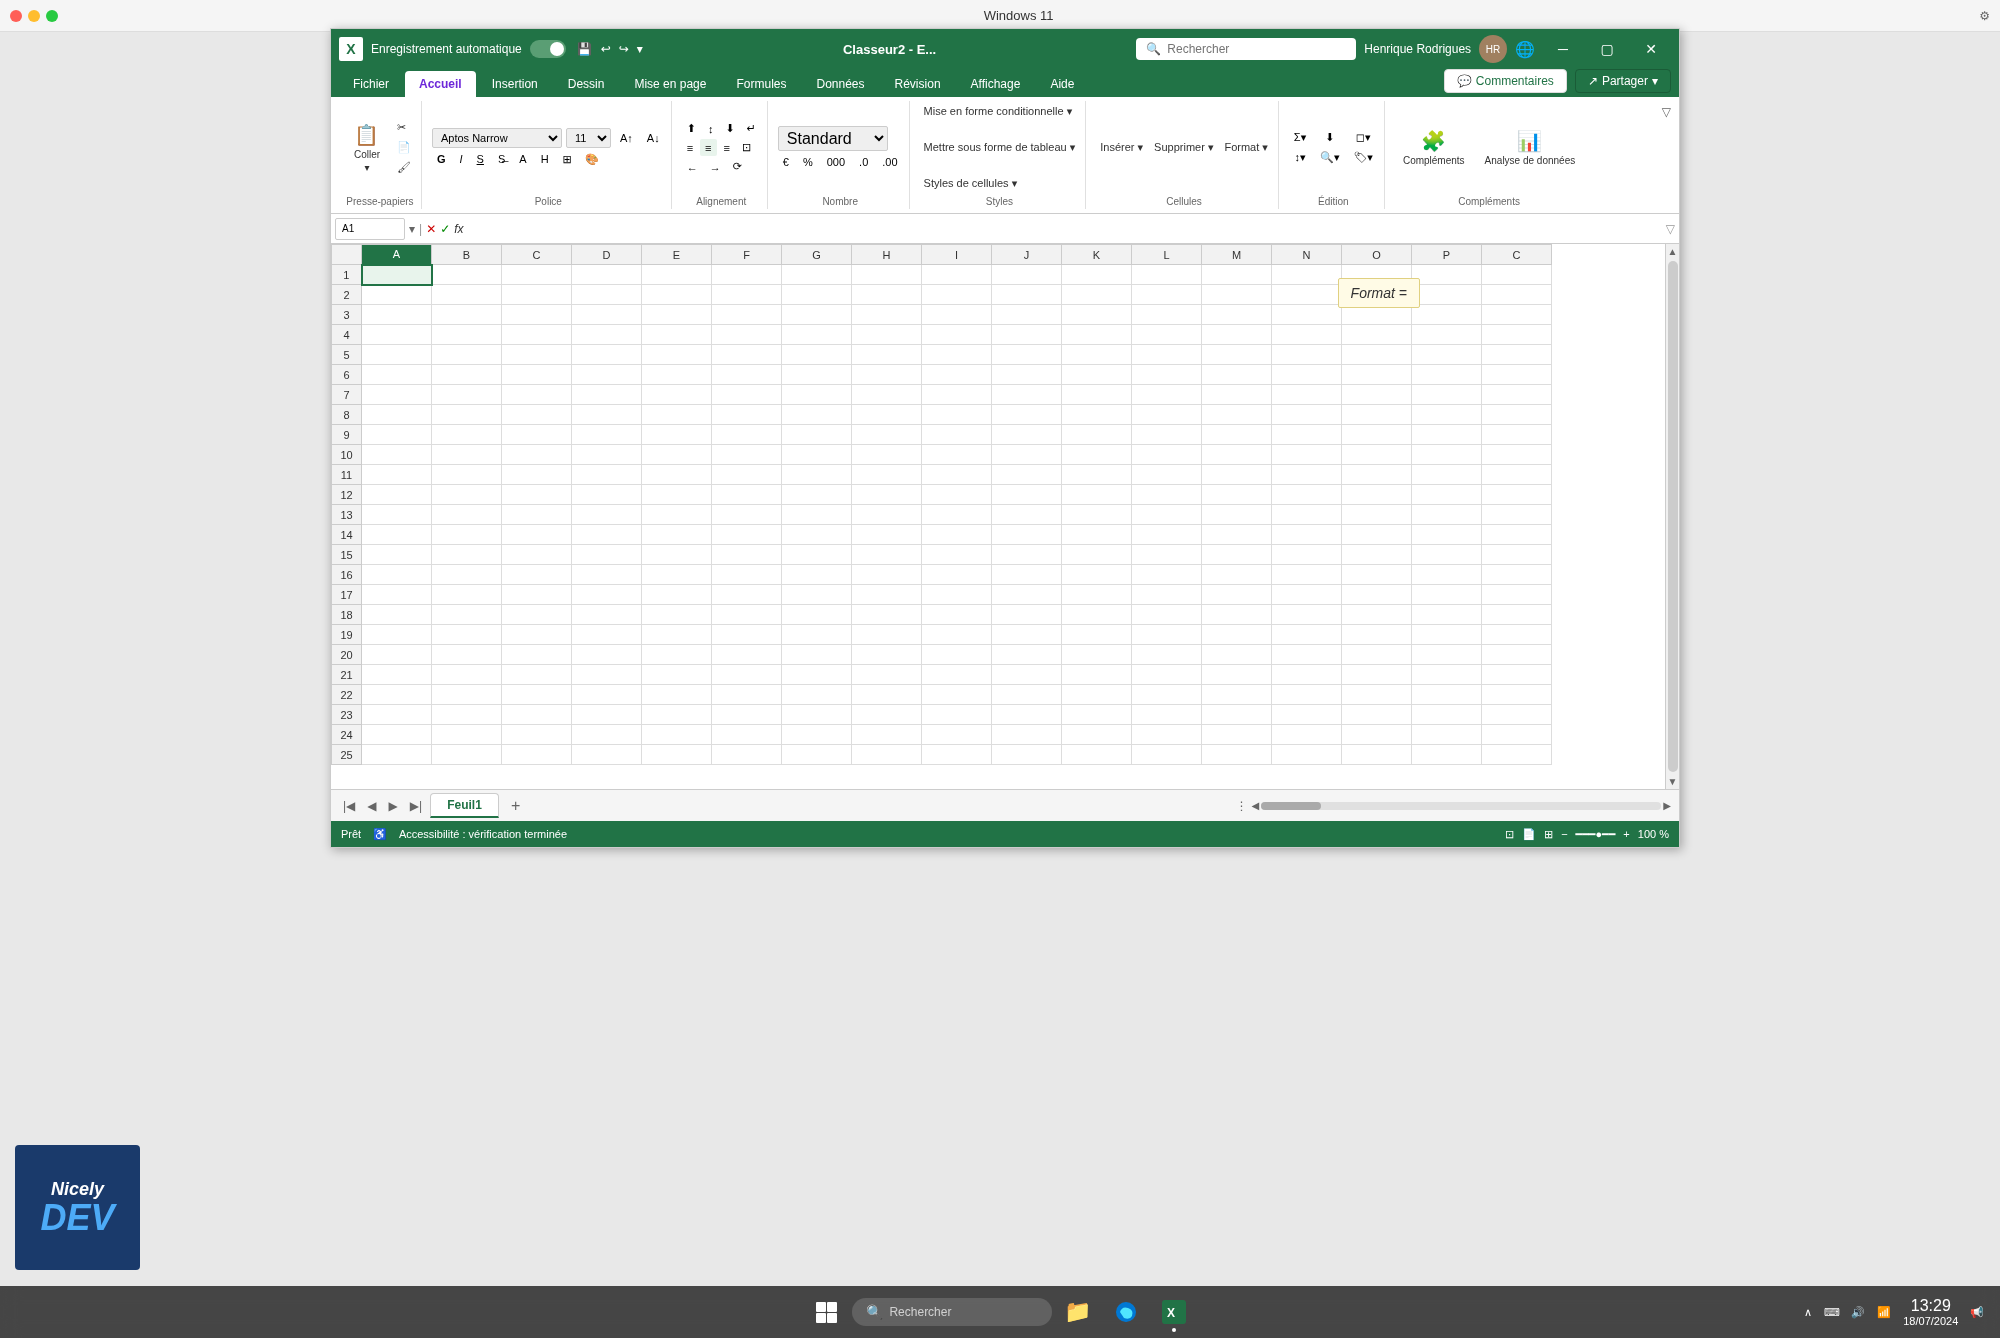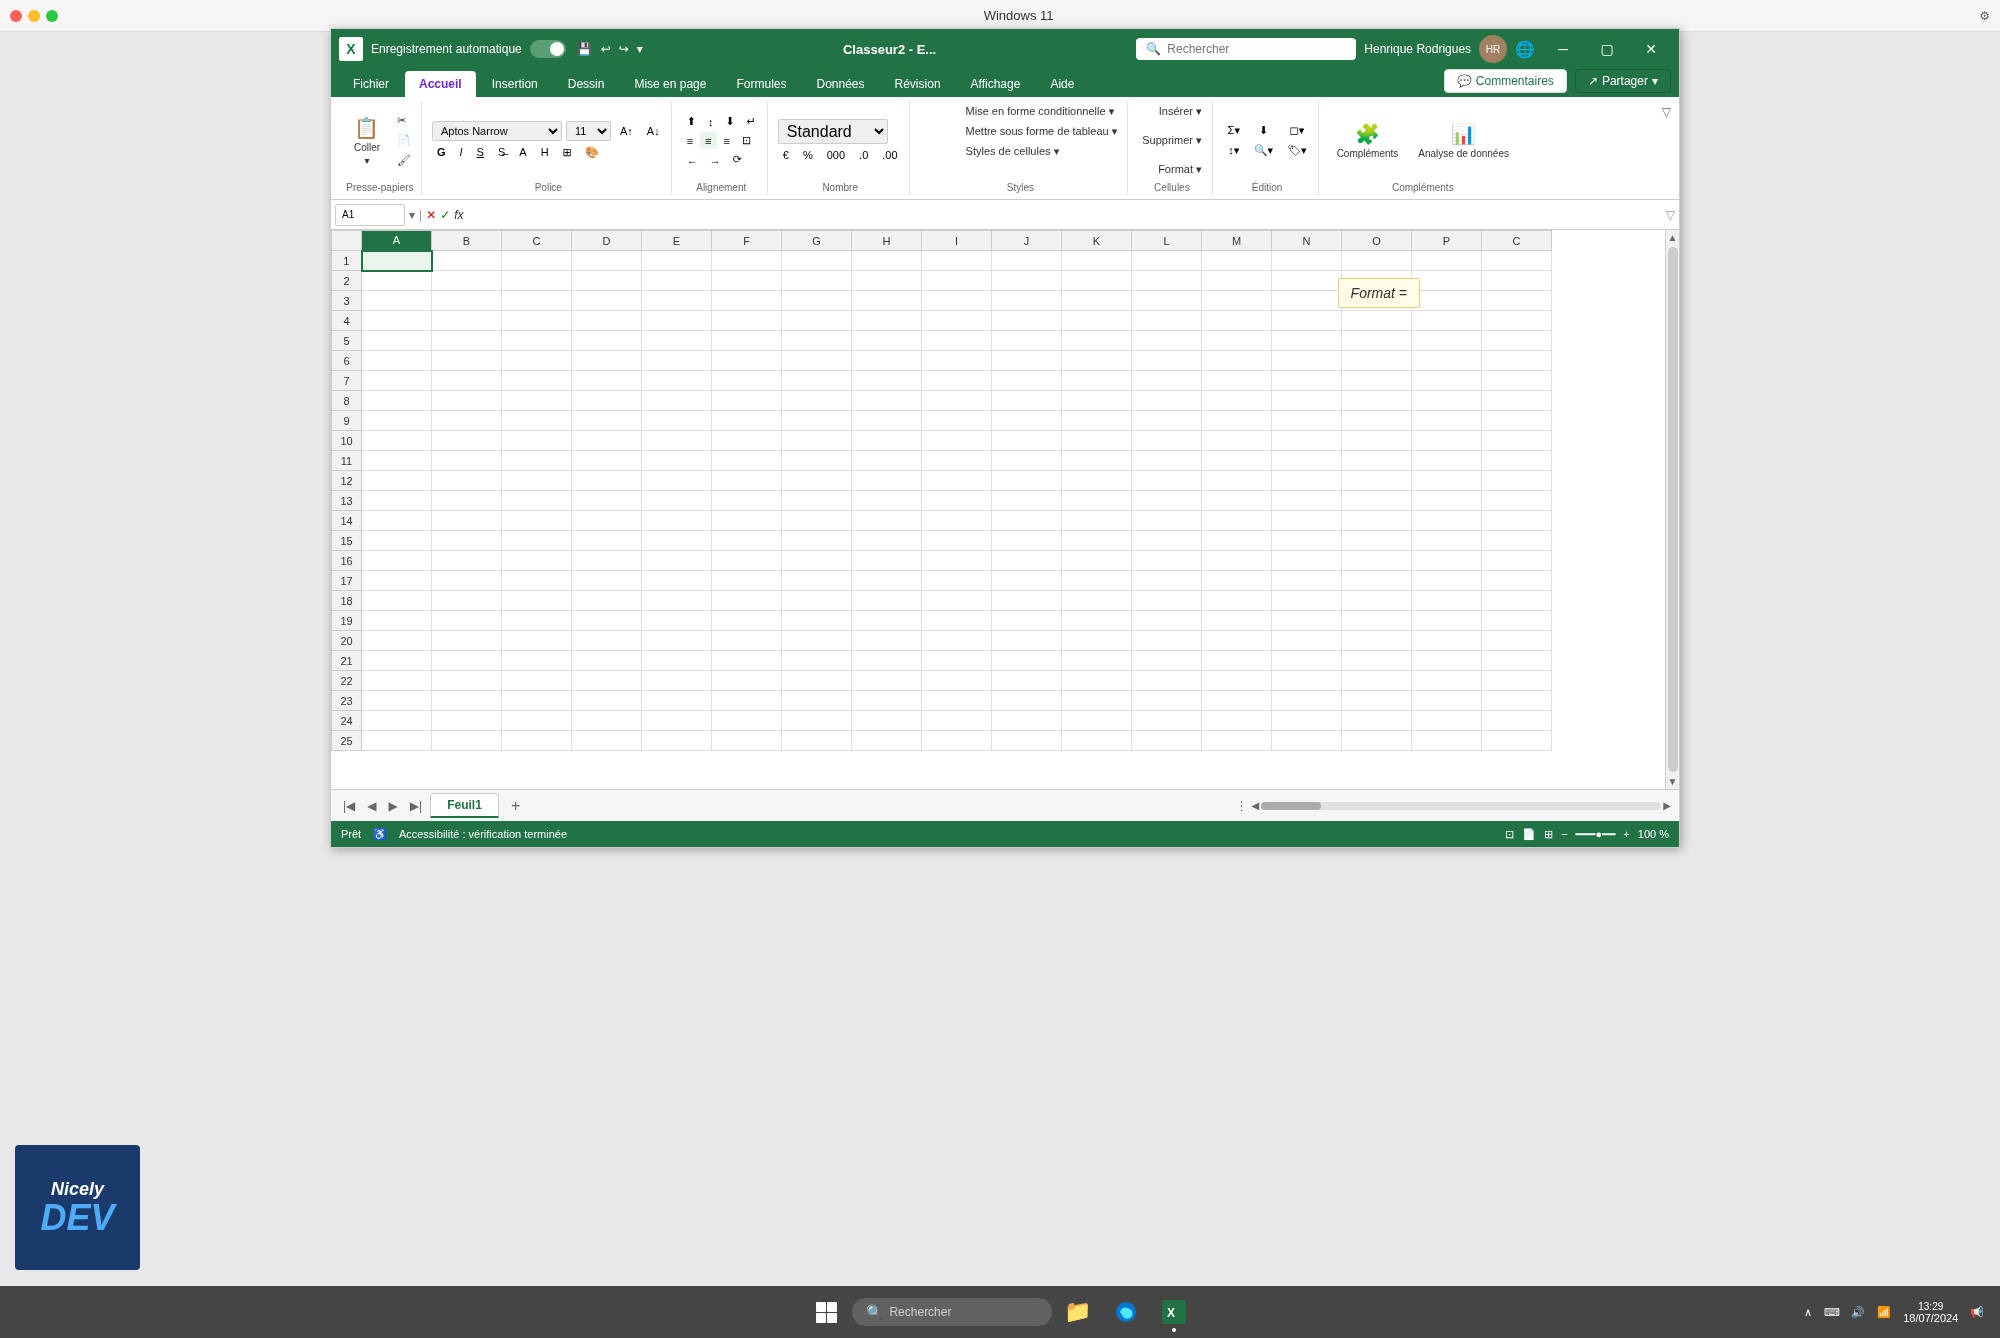--- a/index.html
+++ b/index.html
@@ -670,39 +670,39 @@
               <button class="small-btn">000</button>
               <button class="small-btn">.0</button>
               <button class="small-btn">.00</button>
             </div>
           </div>
         </div>
         <div class="ribbon-group-label">Nombre</div>
       </div>
 
       <div class="ribbon-group">
-        <div class="ribbon-group-content" style="flex-direction:column;gap:3px;align-items:flex-start;margin-left:42px;">
+        <div class="ribbon-group-content" style="flex-direction:column;gap:19px;align-items:flex-start;">
           <div class="ribbon-btn-small">
             <span>Mise en forme conditionnelle</span>
             <span>▾</span>
           </div>
           <div class="ribbon-btn-small">
             <span>Mettre sous forme de tableau</span>
             <span>▾</span>
           </div>
           <div class="ribbon-btn-small">
             <span>Styles de cellules</span>
             <span>▾</span>
           </div>
         </div>
         <div class="ribbon-group-label">Styles</div>
       </div>
 
       <div class="ribbon-group">
-        <div class="ribbon-group-content" style="flex-direction:column;gap:12px;align-items:flex-end;">
+        <div class="ribbon-group-content" style="flex-direction:row;gap:3px;align-items:center;">
           <div class="ribbon-btn-small">
             <span>Insérer</span>
             <span>▾</span>
           </div>
           <div class="ribbon-btn-small">
             <span>Supprimer</span>
             <span>▾</span>
           </div>
           <div class="ribbon-btn-small">
             <span>Format</span>
@@ -1384,20 +1384,20 @@
         </svg>
       </div>
     </div>
 
     <div class="taskbar-right">
       <span style="color:white;cursor:pointer;">∧</span>
       <span style="color:white;cursor:pointer;">⌨</span>
       <span style="color:white;cursor:pointer;">🔊</span>
       <span style="color:white;cursor:pointer;">📶</span>
       <div style="cursor:pointer;text-align:center;">
-        <div style="color:white;font-size:10px;">13:29</div>
+        <div style="color:white;font-size:16px;">13:29</div>
         <div style="color:white;font-size:11px;">18/07/2024</div>
       </div>
       <span style="color:white;cursor:pointer;">📢</span>
     </div>
   </div>
 
 </div>
 
 </body></html>

